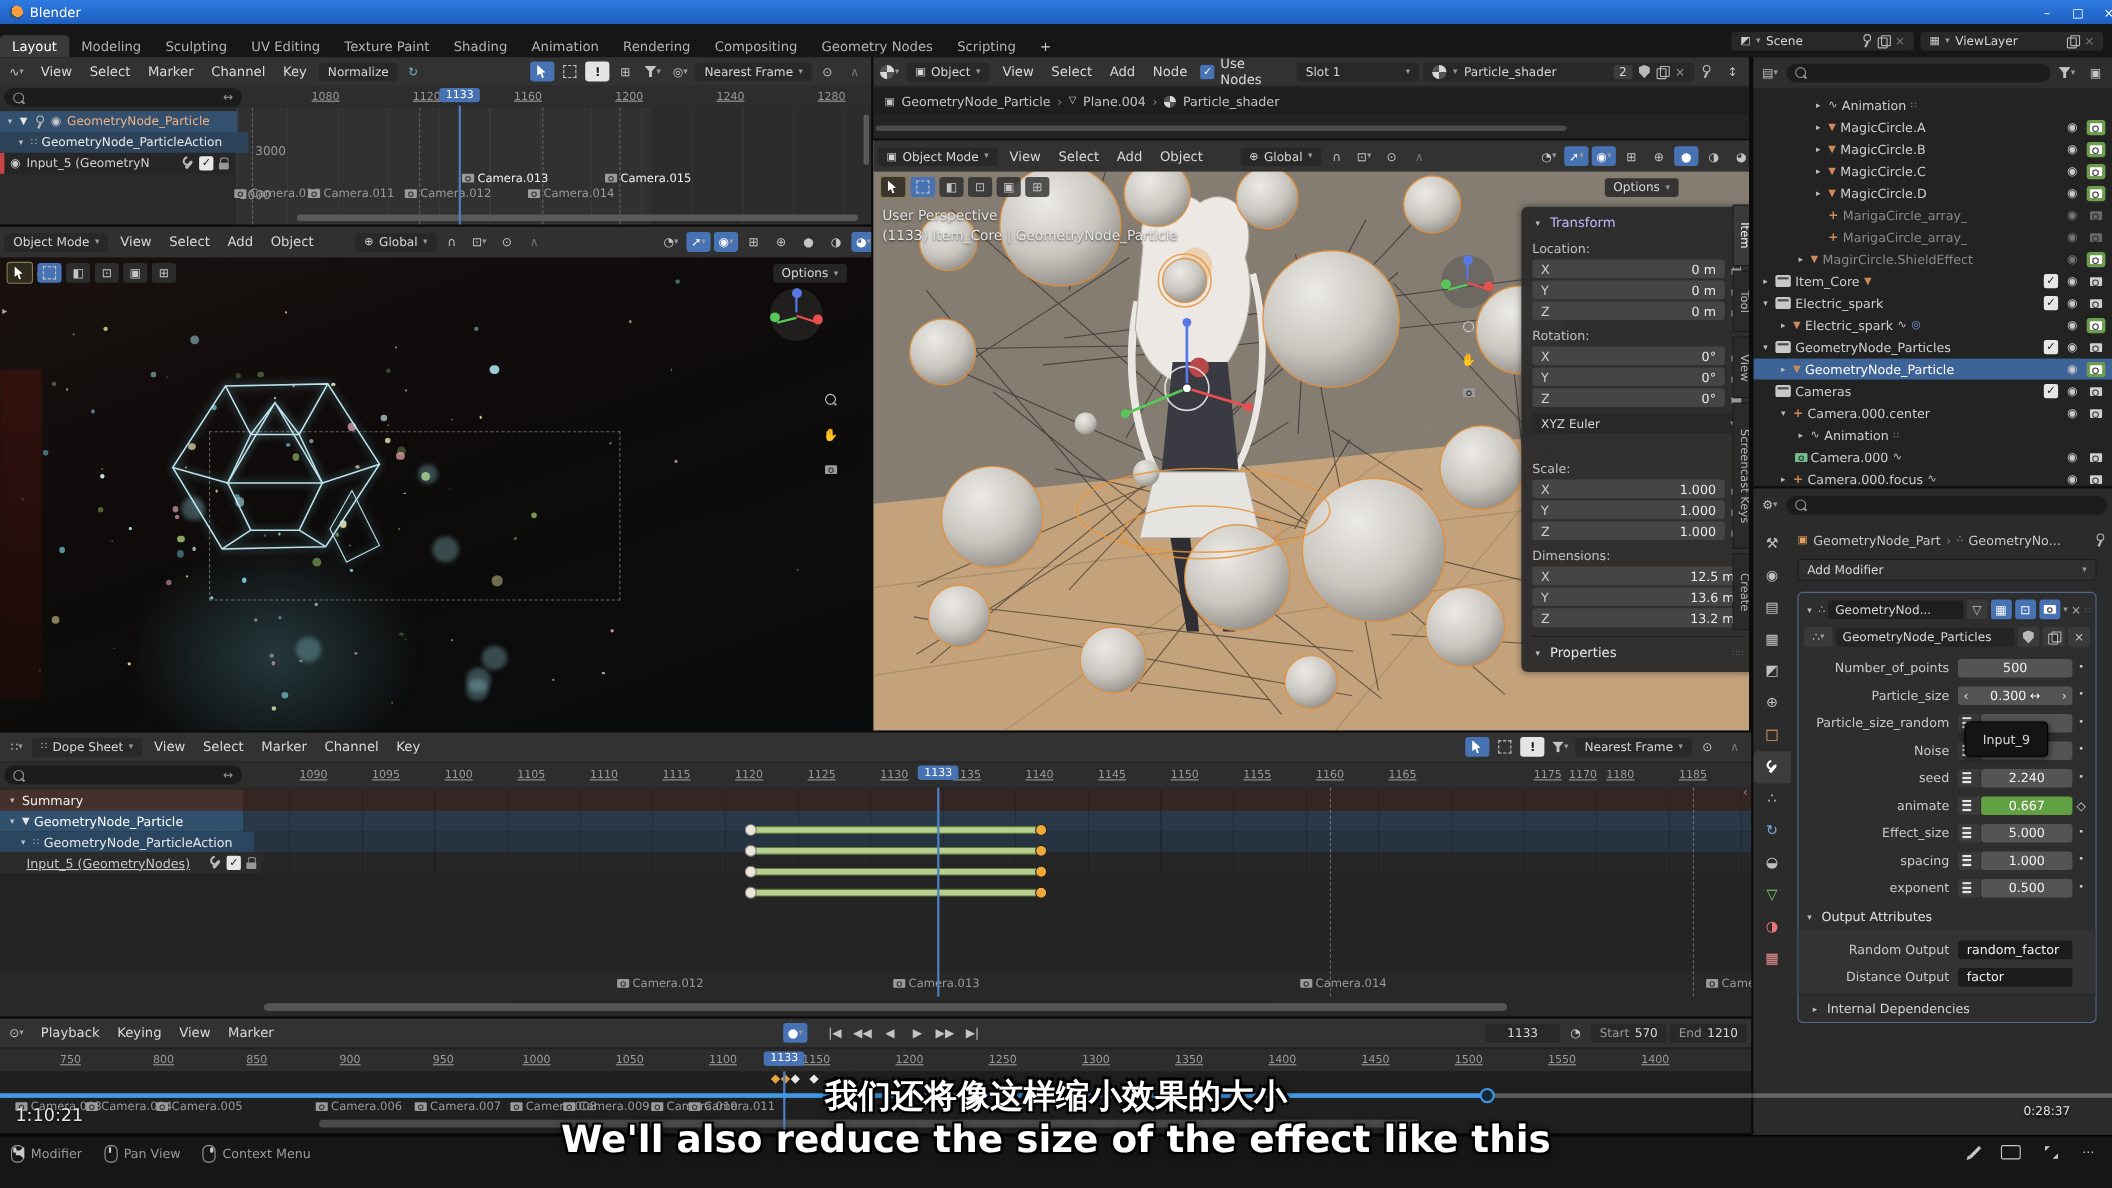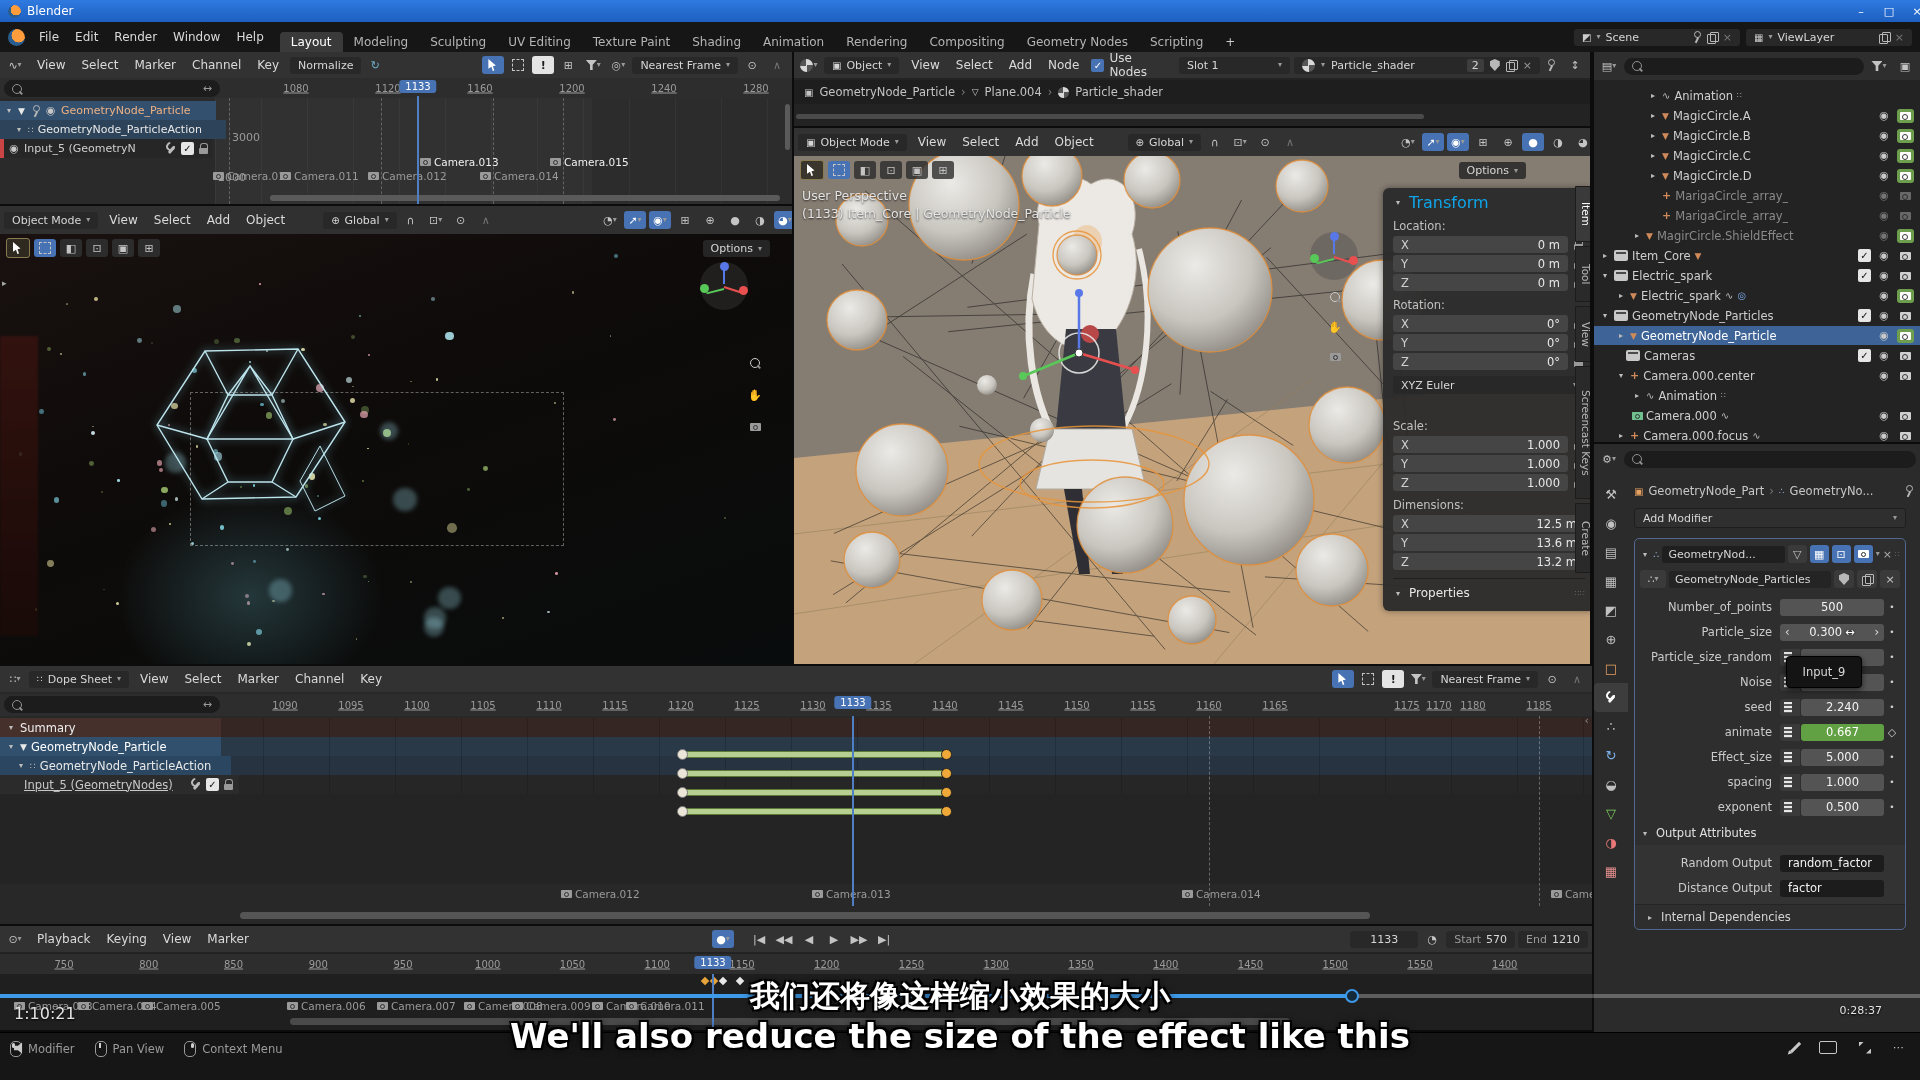--- a/index.html
+++ b/index.html
@@ -100,30 +100,20 @@
   <div class="region hdr" id="titlebar" style="left:0;top:0;width:1920px;height:22px;background:linear-gradient(#2f7ae0,#1d5fc0);padding:0 8px;gap:6px;">
     <span style="width:13px;height:13px;border-radius:50%;background:radial-gradient(circle at 62% 38%,#ff9d3d 0 46%,#2a5d8f 48% 100%);flex:none;"></span>
     <span style="color:#fff;font-size:12px;">Blender</span>
     <span style="flex:1;"></span>
     <span class="tile" style="color:#fff;">–</span>
     <span class="tile" style="color:#fff;">□</span>
     <span class="tile" style="color:#fff;">×</span>
   </div>
 
   <div class="region" id="menubar" style="left:0;top:22px;width:1920px;height:30px;background:#161616;display:flex;align-items:flex-end;">
-    <div style="display:flex;align-items:center;height:100%;padding:0 8px;gap:2px;">
-      <span style="width:17px;height:17px;border-radius:50%;background:radial-gradient(circle at 62% 38%,#ff9d3d 0 46%,#2a5d8f 48% 100%);flex:none;margin-right:4px;"></span>
-      <div class="menus">
-          <span class="menu">File</span>
-          <span class="menu">Edit</span>
-          <span class="menu">Render</span>
-          <span class="menu">Window</span>
-          <span class="menu">Help</span>
-        </div>
-    </div>
     <div id="ws-tabs" style="display:flex;align-items:flex-end;height:100%;">
         <div class="tab active">Layout</div>
         <div class="tab">Modeling</div>
         <div class="tab">Sculpting</div>
         <div class="tab">UV Editing</div>
         <div class="tab">Texture Paint</div>
         <div class="tab">Shading</div>
         <div class="tab">Animation</div>
         <div class="tab">Rendering</div>
         <div class="tab">Compositing</div>
@@ -677,21 +667,21 @@
     <span class="tile" style="position:absolute;left:530px;top:190px;">✋</span>
     <span class="tile" style="position:absolute;left:530px;top:220px;">
         <span class="mkr">
           <span class="c"></span>
         </span>
       </span>
 
     <div style="position:absolute;left:589px;top:60px;width:192px;background:rgba(42,42,42,.95);border-radius:6px;padding:4px 10px 8px 10px;box-shadow:0 0 6px rgba(0,0,0,.4);">
       <div style="display:flex;align-items:center;gap:6px;height:20px;">
         <span class="disc">▾</span>
-        <span style="color:#0ea5e9;font-size:16px;">Transform</span>
+        <span style="color:#c4b5fd;font-size:12px;">Transform</span>
         <span style="flex:1;"></span>
           <span style="color:#666;font-size:8px;">∷∷</span>
       </div>
       <div class="seclab">Location:</div>
       <div>
           <div class="tfrow">
             <div class="tfbox">
               <span class="axis">X</span>
               <span>0 m</span>
             </div>
@@ -1152,21 +1142,21 @@
           <span class="camico"></span>
         </div>
         <div class="olrow" style="top: 246px; padding-left: 22px; background: rgb(61, 99, 151);">
           <span class="disc">▸</span>
           <span class="tri">▼</span>
           <span class="nm" style="color: rgb(255, 255, 255);">GeometryNode_Particle</span>
           <span style="flex: 1 1 0%;"></span>
           <span class="eye">◉</span>
           <span class="camico on"></span>
         </div>
-        <div class="olrow" style="top: 266px; padding-left: 18px;">
+        <div class="olrow" style="top: 266px; padding-left: 6px;">
           <span class="disc"></span>
           <span class="coll"></span>
           <span class="nm" style="color: rgb(207, 207, 207);">Cameras</span>
           <span style="flex: 1 1 0%;"></span>
           <span class="chk">✓</span>
           <span class="eye">◉</span>
           <span class="camico"></span>
         </div>
         <div class="olrow" style="top: 286px; padding-left: 22px;">
           <span class="disc">▾</span>

